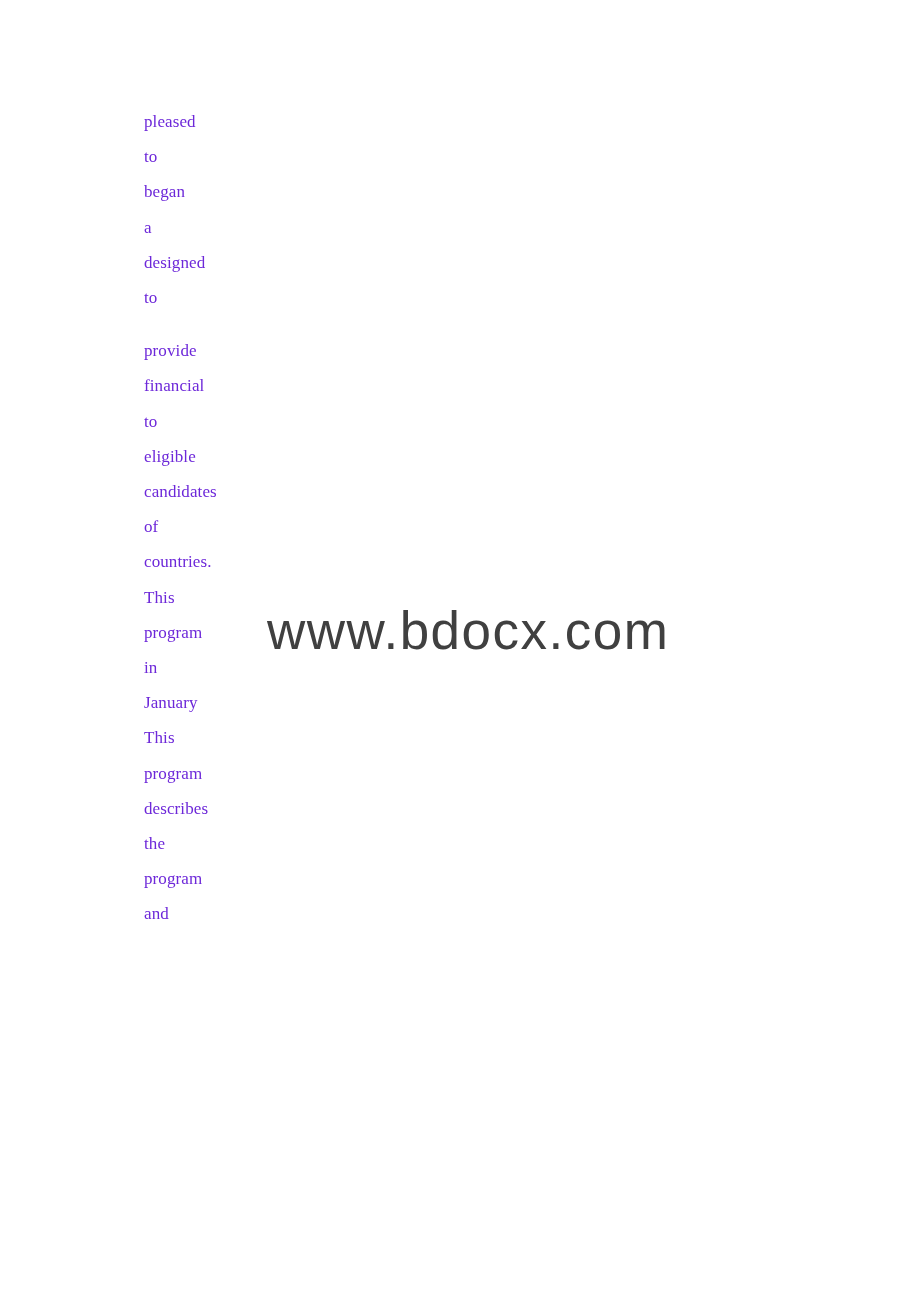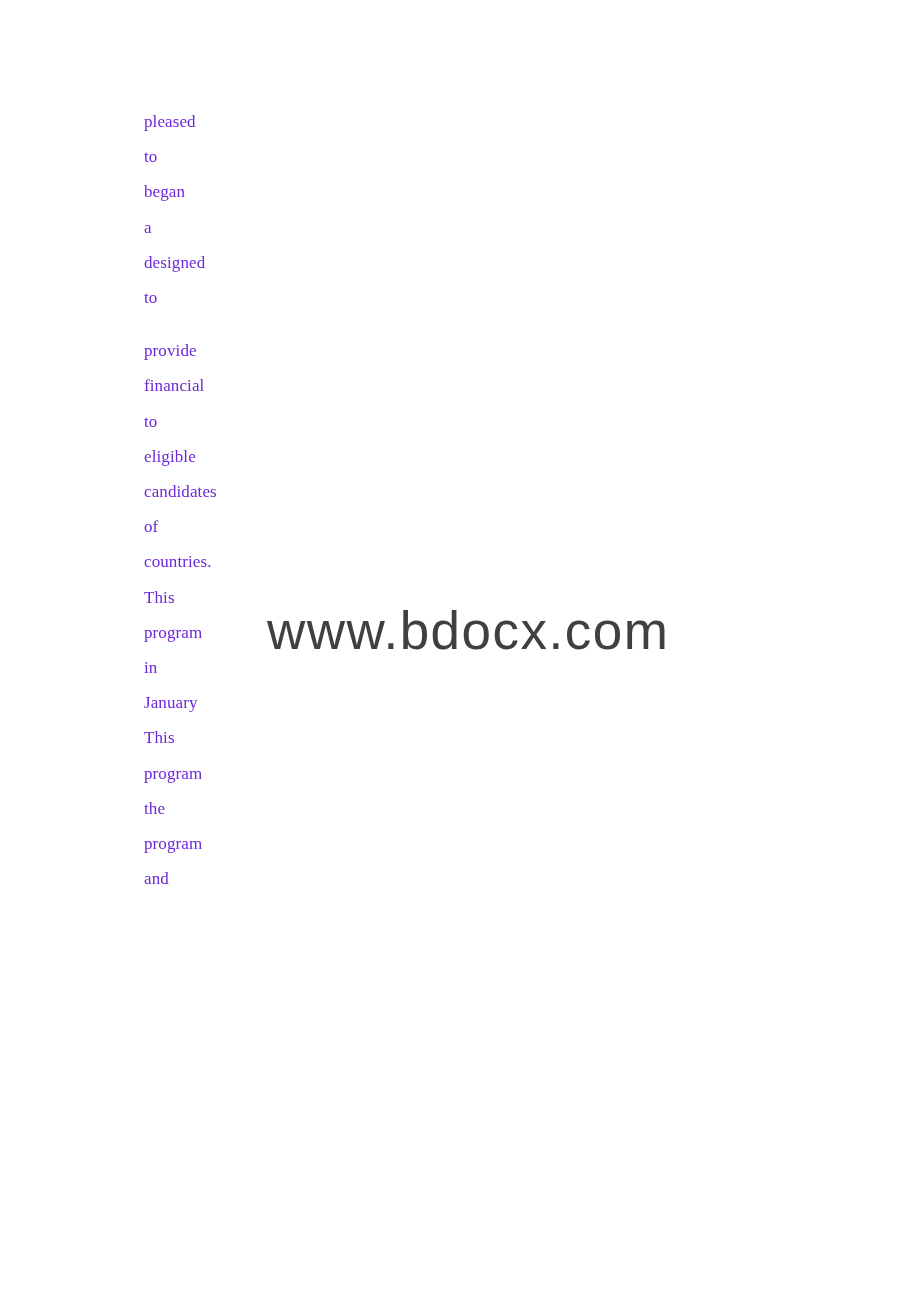--- a/index.html
+++ b/index.html
@@ -92,19 +92,20 @@
       <span class="text-line">eligible</span>
       <span class="text-line">candidates</span>
       <span class="text-line">of</span>
       <span class="text-line">countries.</span>
       <span class="text-line">This</span>
       <span class="text-line">program</span>
       <span class="text-line">in</span>
       <span class="text-line">January</span>
       <span class="text-line">This</span>
       <span class="text-line">program</span>
+      <span class="text-line">describes</span>
       <span class="text-line">the</span>
       <span class="text-line">program</span>
       <span class="text-line">and</span>
     </div>
 
   </div>
 </div>
 
 </body></html>

